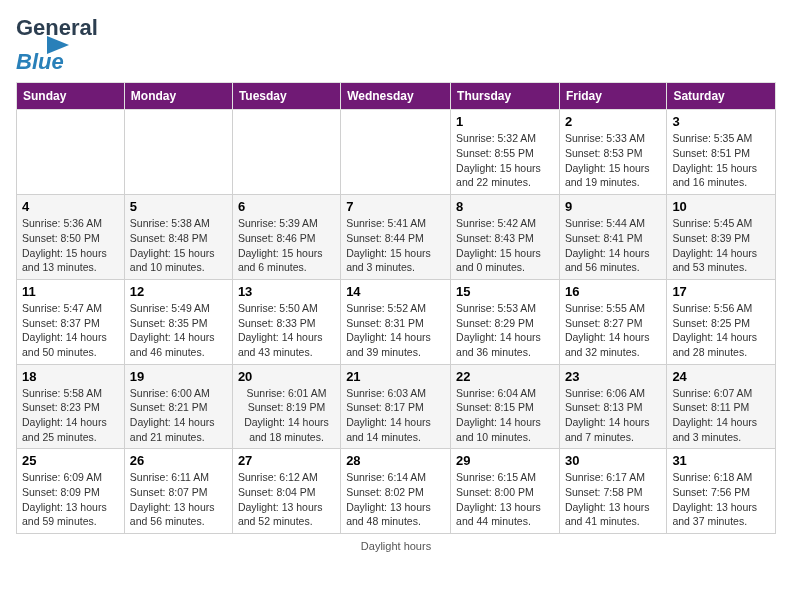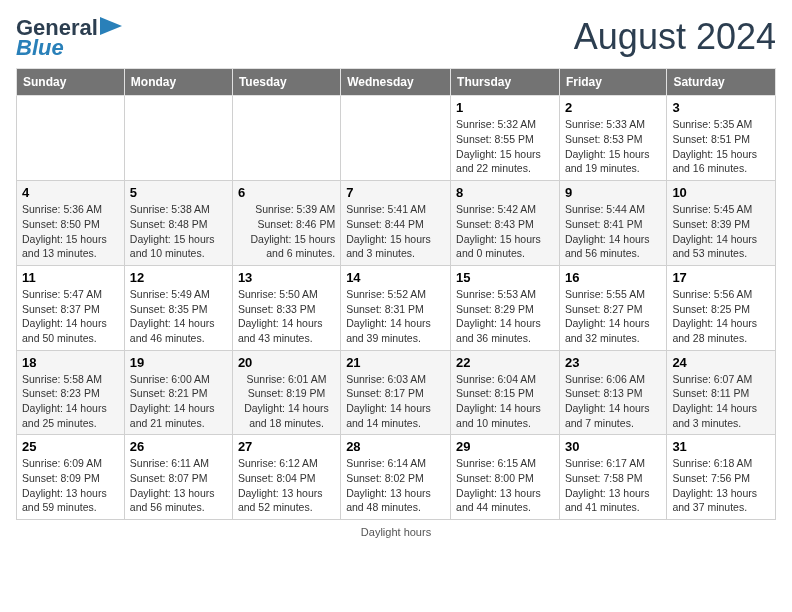--- a/index.html
+++ b/index.html
@@ -30,21 +30,21 @@
     .logo-text span.blue { color: #2980b9; font-style: italic; }
     .title-block { text-align: right; }
     .title-block h1 { font-size: 36px; color: #2c3e50; font-weight: normal; }
     .title-block h2 { font-size: 18px; color: #555; font-weight: normal; }
     table {
       width: 100%;
       border-collapse: collapse;
       font-size: 11px;
     }
     thead tr th {
-      background: #737373;
+      background: #701a75;
       color: #fff;
       text-align: left;
       padding: 6px 6px;
       font-size: 12px;
       border: 1px solid #e0e0e0;
     }
     tbody tr td {
       border: 1px solid #d0d0d0;
       vertical-align: top;
       padding: 4px 5px;
@@ -55,30 +55,29 @@
     tbody tr:nth-child(even) td { background: #f5f5f5; }
     .day-num { font-weight: bold; font-size: 13px; margin-bottom: 2px; }
     .day-info { font-size: 10.5px; color: #333; line-height: 1.4; }
     .empty { background: #fff !important; }
   </style>
 </head>
 <body>
 
 <div class="header">
   <div class="logo">
-    <div style="display:flex; align-items:center;">
+    <div style="display:flex; align-items:center;flex-direction:column;">
       <span class="logo-text">General</span>
       <svg width="22" height="18" viewBox="0 0 22 18" style="margin-left:2px; margin-top:-4px;">
         <polygon points="0,0 22,9 0,18" fill="#2980b9"></polygon>
       </svg>
     </div>
     <span class="logo-text" style="margin-top:-4px;"><span class="blue">Blue</span></span>
   </div>
   <div class="title-block">
-    <h1>August 2024</h1>
   </div>
 </div>
 
 <table>
   <thead>
     <tr id="header-row">
         <th>Sunday</th>
         <th>Monday</th>
         <th>Tuesday</th>
         <th>Wednesday</th>
@@ -120,21 +119,21 @@
 Daylight: 15 hours and 13 minutes.</div>
         </td>
         <td>
           <div class="day-num">5</div>
           <div class="day-info" style="white-space: pre-line;">Sunrise: 5:38 AM
 Sunset: 8:48 PM
 Daylight: 15 hours and 10 minutes.</div>
         </td>
         <td>
           <div class="day-num">6</div>
-          <div class="day-info" style="white-space: pre-line; text-align: right;">Sunrise: 5:39 AM
+          <div class="day-info" style="white-space: pre-line;">Sunrise: 5:39 AM
 Sunset: 8:46 PM
 Daylight: 15 hours and 6 minutes.</div>
         </td>
         <td>
           <div class="day-num">7</div>
           <div class="day-info" style="white-space: pre-line;">Sunrise: 5:41 AM
 Sunset: 8:44 PM
 Daylight: 15 hours and 3 minutes.</div>
         </td>
         <td>

